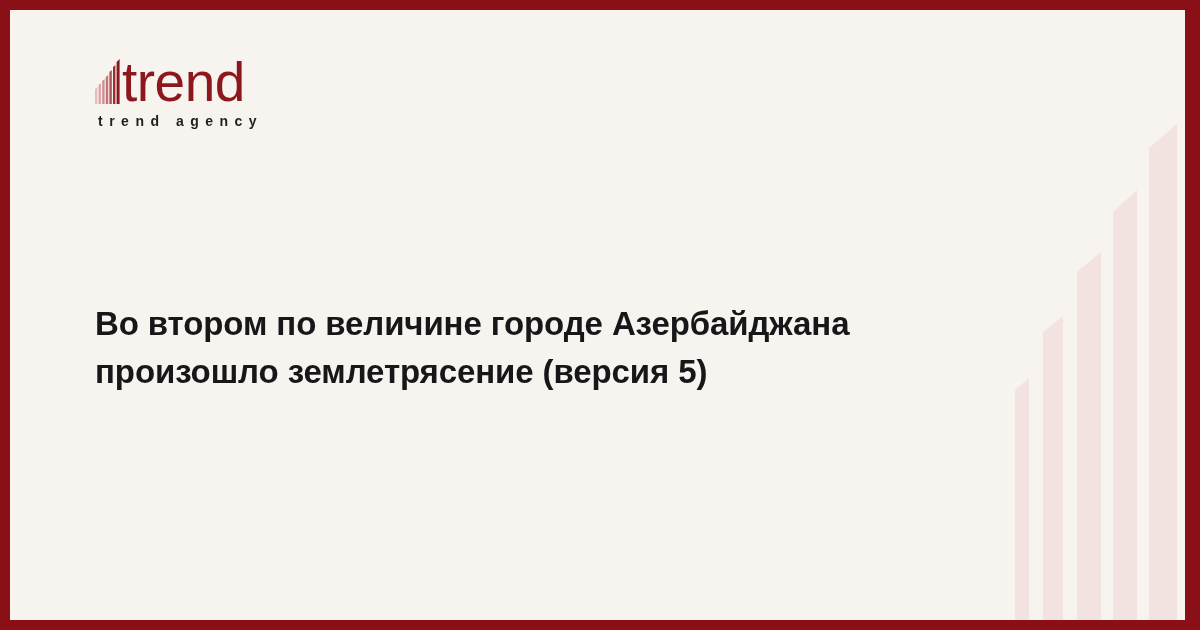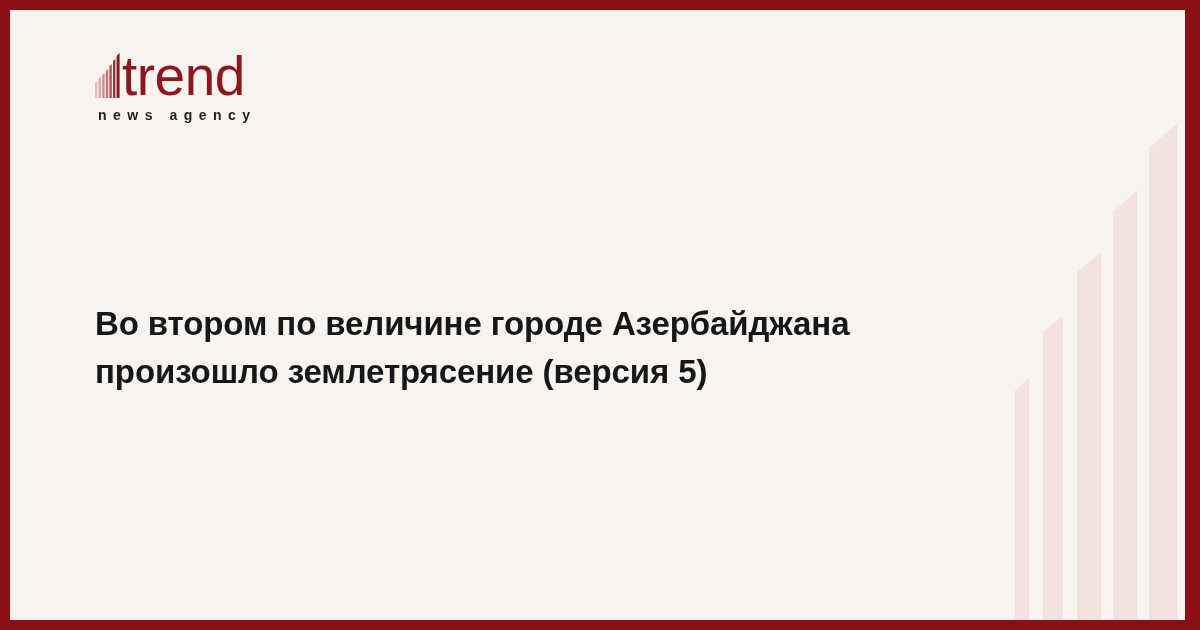--- a/index.html
+++ b/index.html
@@ -39,21 +39,21 @@
     width: 180px;
     height: 580px;
     pointer-events: none;
   }
   .deco svg { display: block; width: 100%; height: 100%; }
 
   
   .logo {
     position: absolute;
     left: 85px;
-    top: 42px;
+    top: 48px;
     width: 300px;
   }
   .logo-mark {
     display: flex;
     align-items: flex-end;
   }
   .logo-bars {
     display: block;
     width: 26px;
     height: 46px;
@@ -117,19 +117,19 @@
           <polygon points="0,31 2.4,29 2.4,46 0,46" fill="#e7bcbd"></polygon>
           <polygon points="3.6,27 6.0,25 6.0,46 3.6,46" fill="#dca6a8"></polygon>
           <polygon points="7.2,23 9.6,21 9.6,46 7.2,46" fill="#cf8e90"></polygon>
           <polygon points="10.8,19 13.2,17 13.2,46 10.8,46" fill="#c07478"></polygon>
           <polygon points="14.4,14 16.8,12 16.8,46 14.4,46" fill="#ad5056"></polygon>
           <polygon points="18.0,9 20.4,7 20.4,46 18.0,46" fill="#9c2f36"></polygon>
           <polygon points="21.6,4 24.6,1 24.6,46 21.6,46" fill="#8c181e"></polygon>
         </svg>
         <span class="logo-word">trend</span>
       </div>
-      <div class="logo-sub">news agency</div>
+      <div class="logo-sub">trend agency</div>
     </div>
 
     <h1 class="headline">Во втором по величине городе Азербайджана произошло землетрясение (версия 5)</h1>
 
   </div>
 </div>
 
 </body></html>

